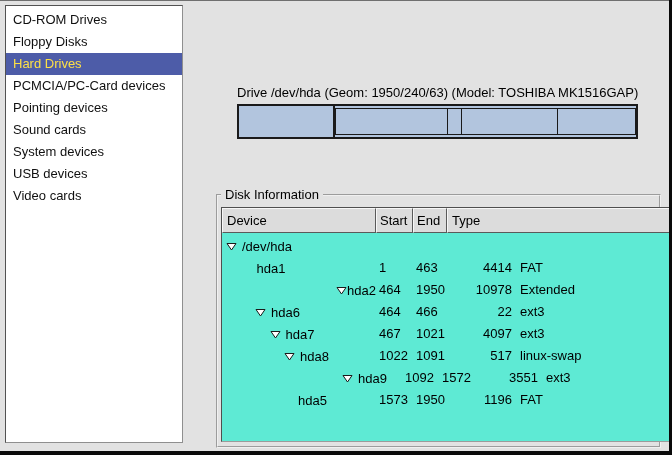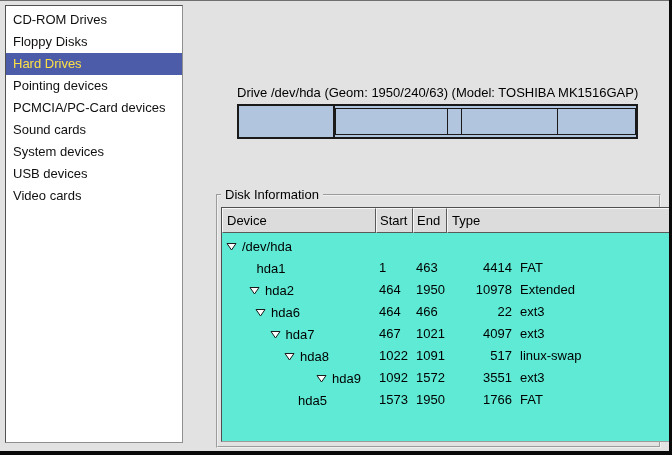--- a/index.html
+++ b/index.html
@@ -80,22 +80,22 @@
 </head>
 <body>
 
 <div id="screen">
   <div class="edge-top"></div>
 
   <div class="sidebar">
       <div class="side-item">CD-ROM Drives</div>
       <div class="side-item">Floppy Disks</div>
       <div class="side-item selected">Hard Drives</div>
+      <div class="side-item">PCMCIA/PC-Card devices</div>
       <div class="side-item">Pointing devices</div>
-      <div class="side-item">PCMCIA/PC-Card devices</div>
       <div class="side-item">Sound cards</div>
       <div class="side-item">System devices</div>
       <div class="side-item">USB devices</div>
       <div class="side-item">Video cards</div>
     </div>
 
   <div class="drive-title">Drive /dev/hda (Geom: 1950/240/63) (Model: TOSHIBA MK1516GAP)</div>
 
   <div class="part-bar">
     <div class="part-primary-divider" style="left: 23.7%;"></div>
@@ -127,21 +127,21 @@
           <div class="cell c4"></div>
         </div>
         <div class="trow">
           <div class="cell c0" style="padding-left: 18.5px;"><span class="expander"></span><span class="devlabel">hda1</span></div>
           <div class="cell c1">1</div>
           <div class="cell c2">463</div>
           <div class="cell c3">4414</div>
           <div class="cell c4">FAT</div>
         </div>
         <div class="trow">
-          <div class="cell c0" style="padding-left: 27px;"><span class="expander"><svg width="11" height="9" viewBox="0 0 11 9">
+          <div class="cell c0" style="padding-left: 27px; text-align: right;"><span class="expander"><svg width="11" height="9" viewBox="0 0 11 9">
                 <path d="M1 1.5 L10 1.5 L5.5 8 Z" fill="#ffffff" stroke="#1a1a1a" stroke-width="1"></path>
               </svg></span><span class="devlabel">hda2</span></div>
           <div class="cell c1">464</div>
           <div class="cell c2">1950</div>
           <div class="cell c3">10978</div>
           <div class="cell c4">Extended</div>
         </div>
         <div class="trow">
           <div class="cell c0" style="padding-left: 33px;"><span class="expander"><svg width="11" height="9" viewBox="0 0 11 9">
                 <path d="M1 1.5 L10 1.5 L5.5 8 Z" fill="#ffffff" stroke="#1a1a1a" stroke-width="1"></path>
@@ -163,33 +163,33 @@
         <div class="trow">
           <div class="cell c0" style="padding-left: 62px;"><span class="expander"><svg width="11" height="9" viewBox="0 0 11 9">
                 <path d="M1 1.5 L10 1.5 L5.5 8 Z" fill="#ffffff" stroke="#1a1a1a" stroke-width="1"></path>
               </svg></span><span class="devlabel">hda8</span></div>
           <div class="cell c1">1022</div>
           <div class="cell c2">1091</div>
           <div class="cell c3">517</div>
           <div class="cell c4">linux-swap</div>
         </div>
         <div class="trow">
-          <div class="cell c0" style="padding-left: 94px;"><span class="expander"><svg width="11" height="9" viewBox="0 0 11 9">
+          <div class="cell c0" style="padding-left: 94px; margin-left: 26px;"><span class="expander"><svg width="11" height="9" viewBox="0 0 11 9">
                 <path d="M1 1.5 L10 1.5 L5.5 8 Z" fill="#ffffff" stroke="#1a1a1a" stroke-width="1"></path>
               </svg></span><span class="devlabel">hda9</span></div>
           <div class="cell c1">1092</div>
           <div class="cell c2">1572</div>
           <div class="cell c3">3551</div>
           <div class="cell c4">ext3</div>
         </div>
         <div class="trow">
           <div class="cell c0" style="padding-left: 60px;"><span class="expander"></span><span class="devlabel">hda5</span></div>
           <div class="cell c1">1573</div>
           <div class="cell c2">1950</div>
-          <div class="cell c3">1766</div>
+          <div class="cell c3">1196</div>
           <div class="cell c4">FAT</div>
         </div>
       </div>
   </div>
 
   <div class="edge-right"></div>
   <div class="edge-bottom"></div>
 </div>
 
 </body></html>

